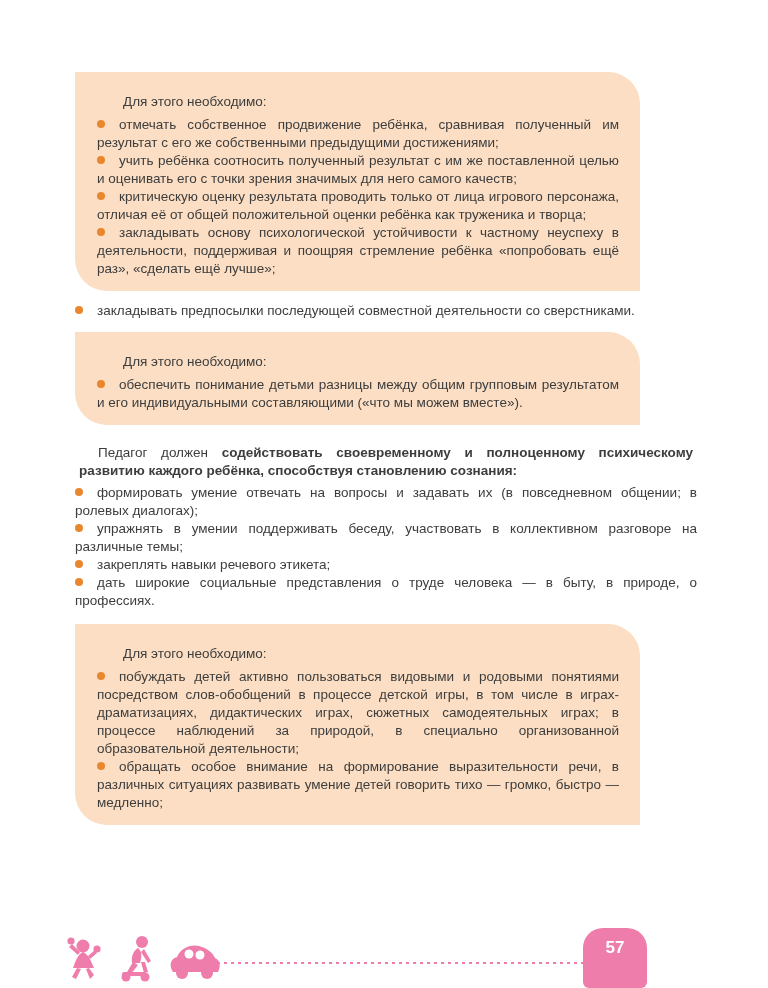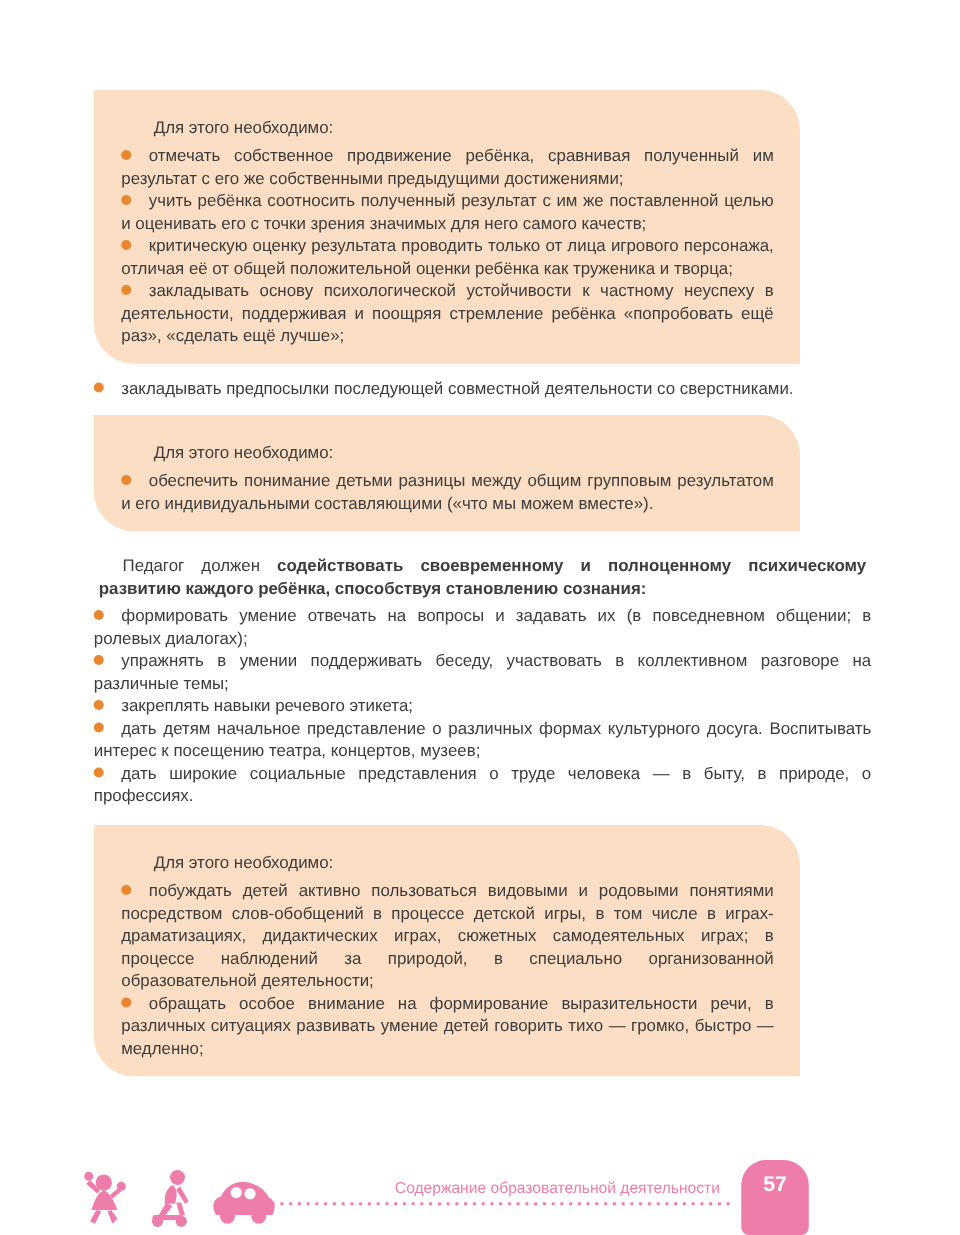--- a/index.html
+++ b/index.html
@@ -72,21 +72,21 @@
     bottom: 23px;
     height: 4px;
     background-image: radial-gradient(circle, #ee7dab 1.3px, rgba(255,255,255,0) 1.5px);
     background-size: 7px 4px;
     background-repeat: repeat-x;
   }
   .page-tab {
     position: absolute;
     right: 121px;
     bottom: 0;
-    width: 54px;
+    width: 64px;
     height: 60px;
     box-sizing: border-box;
     background: #ee7dab;
     border-radius: 20px 20px 6px 6px;
     color: #ffffff;
     font-weight: bold;
     font-size: 17px;
     text-align: center;
     padding-top: 10px;
   }
@@ -130,21 +130,20 @@
       <p class="lead"><span>Педагог должен </span><b>содействовать своевременному и полноценному психическому развитию каждого ребёнка, способствуя становлению сознания:</b></p>
       <div class="section-items">
 
           <p class="bullet-item"><span class="dot"></span><span>формировать умение отвечать на вопросы и задавать их (в повседневном общении; в ролевых диалогах);</span></p>
 
           <p class="bullet-item"><span class="dot"></span><span>упражнять в умении поддерживать беседу, участвовать в коллективном разговоре на различные темы;</span></p>
 
           <p class="bullet-item"><span class="dot"></span><span>закреплять навыки речевого этикета;</span></p>
 
 
-          <p class="bullet-item"><span class="dot"></span><span>дать детям начальное представление о различных формах культурного досуга. Воспитывать интерес к посещению театра, концертов, музеев;</span></p>
 
           <p class="bullet-item"><span class="dot"></span><span>дать широкие социальные представления о труде человека — в быту, в природе, о профессиях.</span></p>
         </div>
     </div>
 
     <div class="note-box box-3">
       <p class="intro">Для этого необходимо:</p>
       <div>
 
           <p class="bullet-item"><span class="dot"></span><span>побуждать детей активно пользоваться видовыми и родовыми понятиями посредством слов-обобщений в процессе детской игры, в том числе в играх-драматизациях, дидактических играх, сюжетных самодеятельных играх; в процессе наблюдений за природой, в специально организованной образовательной деятельности;</span></p>
@@ -190,17 +189,16 @@
           <g fill="#ee7dab">
             <path d="M5 32 C1 26 2 19 9 17 C13 8 22 4 31 6 C39 8 45 13 47 18 C52 20 53 26 50 32 Z"></path>
             <circle cx="14" cy="33" r="6"></circle>
             <circle cx="39" cy="33" r="6"></circle>
           </g>
           <circle cx="21" cy="14" r="4.5" fill="#ffffff"></circle>
           <circle cx="32" cy="15" r="4.5" fill="#ffffff"></circle>
         </svg>
       </span>
     </div>
-    <span class="footer-caption">Содержание образовательной деятельности</span>
     <div class="dotted-line"></div>
     <div class="page-tab"><span>57</span></div>
   </div>
 </div>
 
 </body></html>

